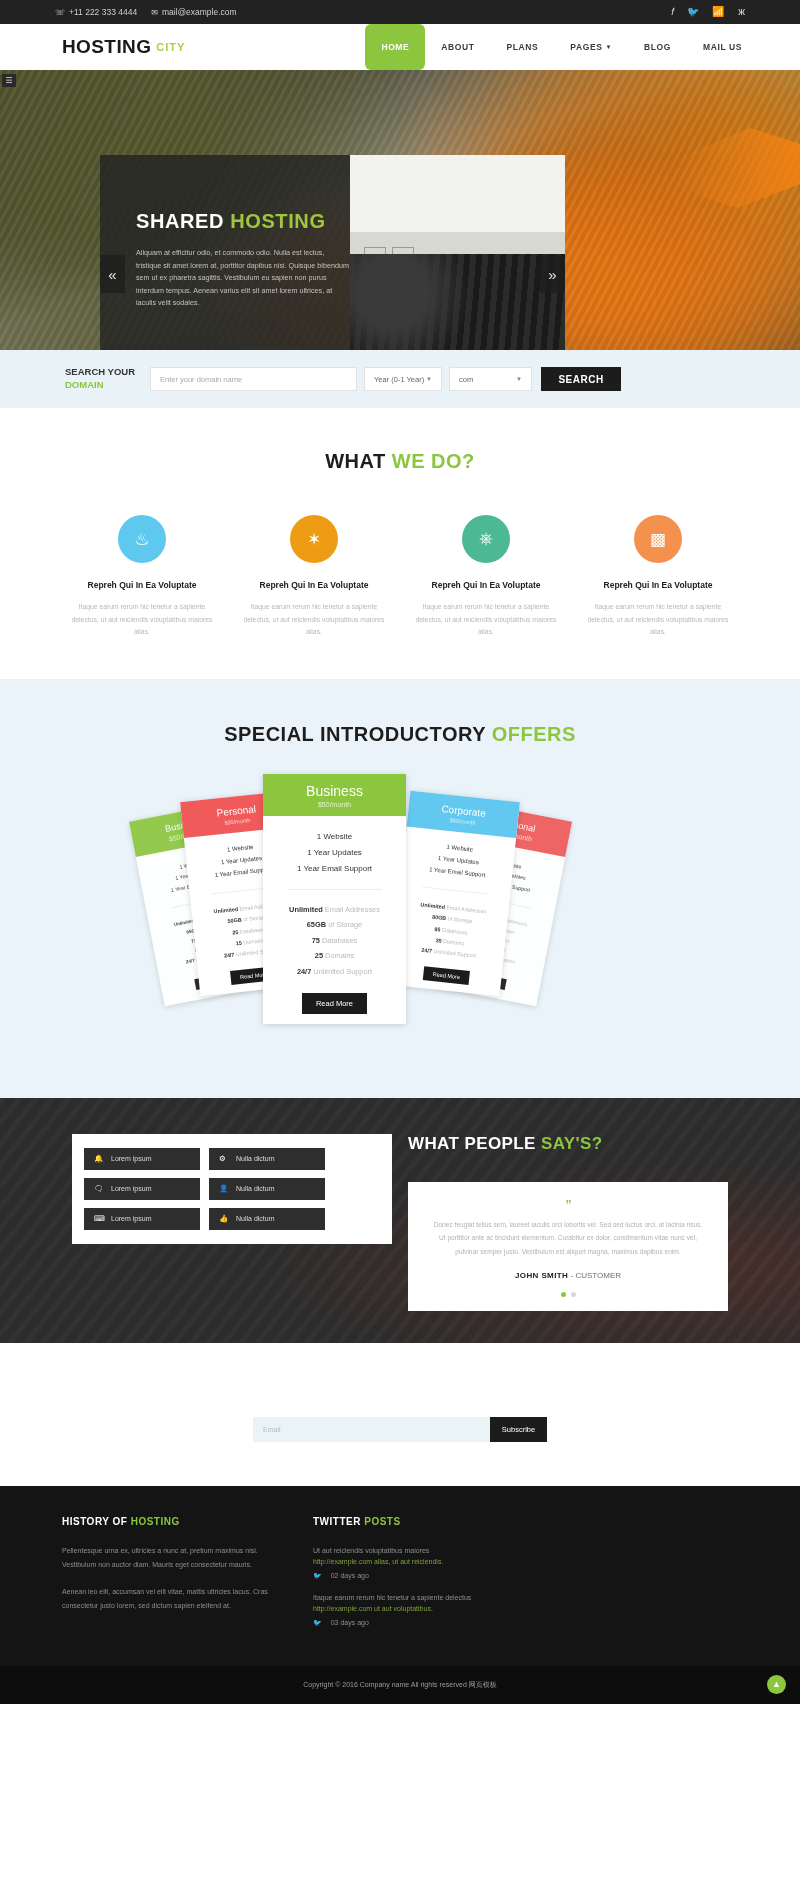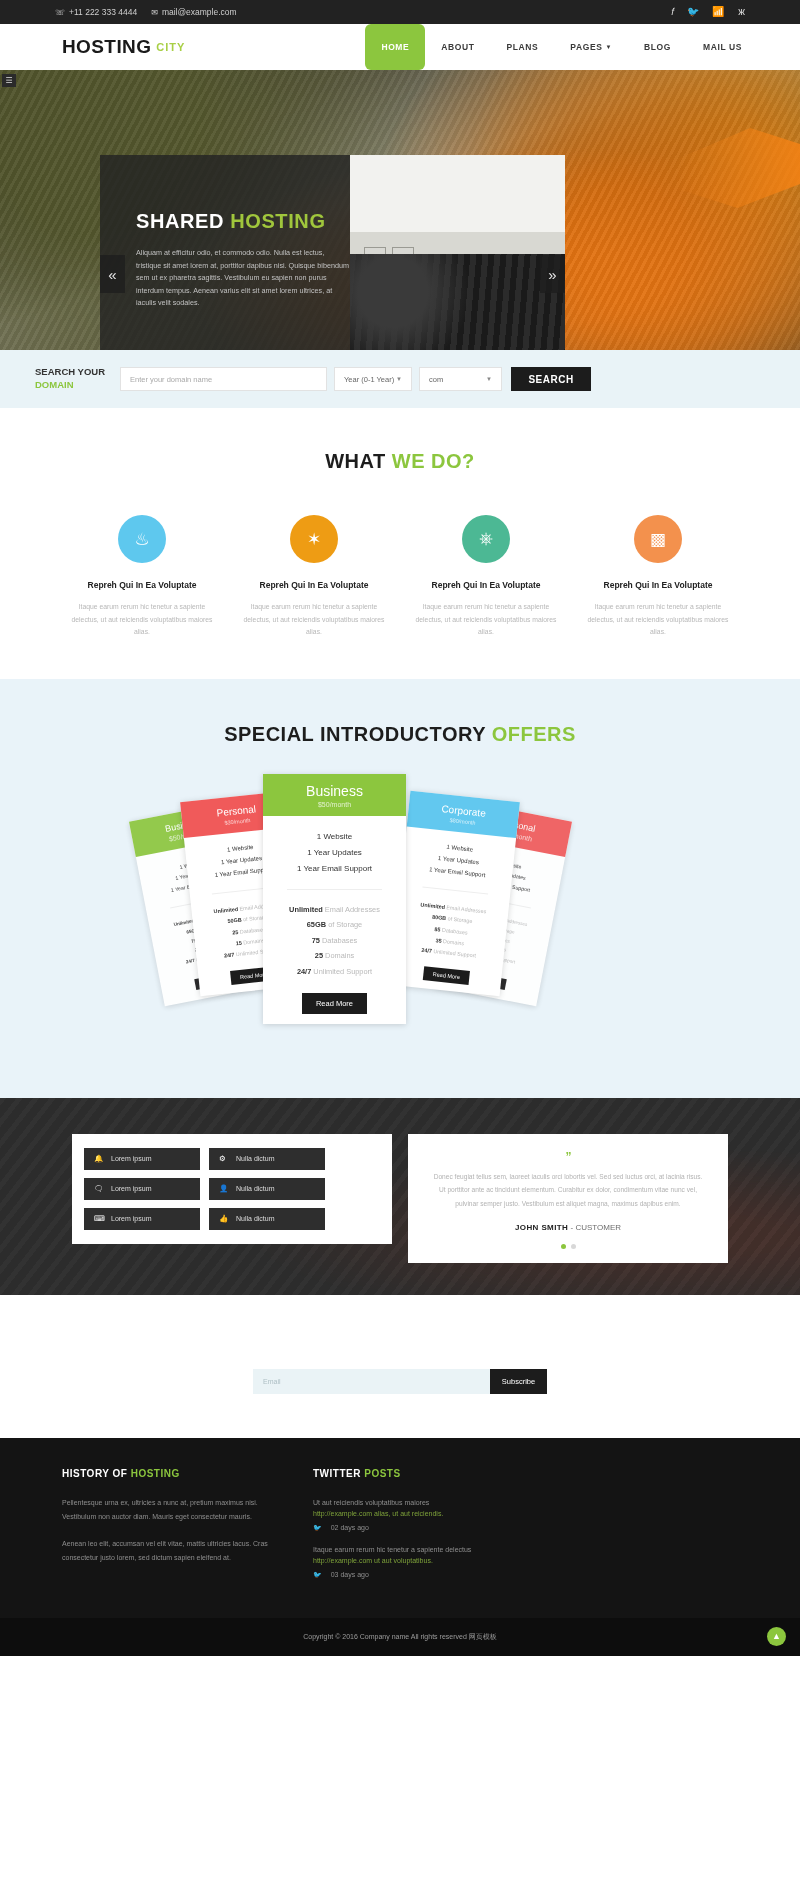--- a/index.html
+++ b/index.html
@@ -116,21 +116,21 @@
     color: #e8e8e8; font-size: 15px;
     display: flex; align-items: center; justify-content: center;
     z-index: 6; cursor: pointer;
   }
   .arrow.l { left: 100px; }
   .arrow.r { left: 540px; }
 
   
   .domain {
     background: #e9f3f7; height: 58px;
-    display: flex; align-items: center; padding-left: 35px;
+    display: flex; align-items: center; padding-left: 65px;
   }
   .domain .lbl { font-size: 9.5px; font-weight: bold; line-height: 1.35; width: 80px; }
   .domain .lbl .g { color: #8cc63e; }
   .dinput {
     width: 207px; height: 24px; background: #fff; border: 1px solid #e2e2e2;
     font-size: 7.5px; color: #aaa; display: flex; align-items: center; padding: 0 9px;
     margin-left: 5px;
   }
   .dsel {
     height: 24px; background: #fff; border: 1px solid #e2e2e2;
@@ -533,20 +533,24 @@
                 <span>Lorem ipsum</span>
               </div>
             <div class="chip">
                 <span class="ci">👍</span>
                 <span>Nulla dictum</span>
               </div>
           </div>
         </div>
       </div>
       <div class="dcol r">
+        <div class="dark-title">
+          <span>WHAT PEOPLE</span>
+          <span class="g">SAY'S?</span>
+        </div>
         <div class="testi">
           <div class="quote">”</div>
           <p>Donec feugiat tellus sem, laoreet iaculis orci lobortis vel. Sed sed luctus orci, at lacinia risus. Ut porttitor ante ac tincidunt elementum. Curabitur ex dolor, condimentum vitae nunc vel, pulvinar semper justo. Vestibulum est aliquet magna, maximus dapibus enim.</p>
           <div class="who">
             <b>JOHN SMITH</b>
             <span>- CUSTOMER</span>
           </div>
           <div class="tdots">
             <span></span>
             <span class="off"></span>

